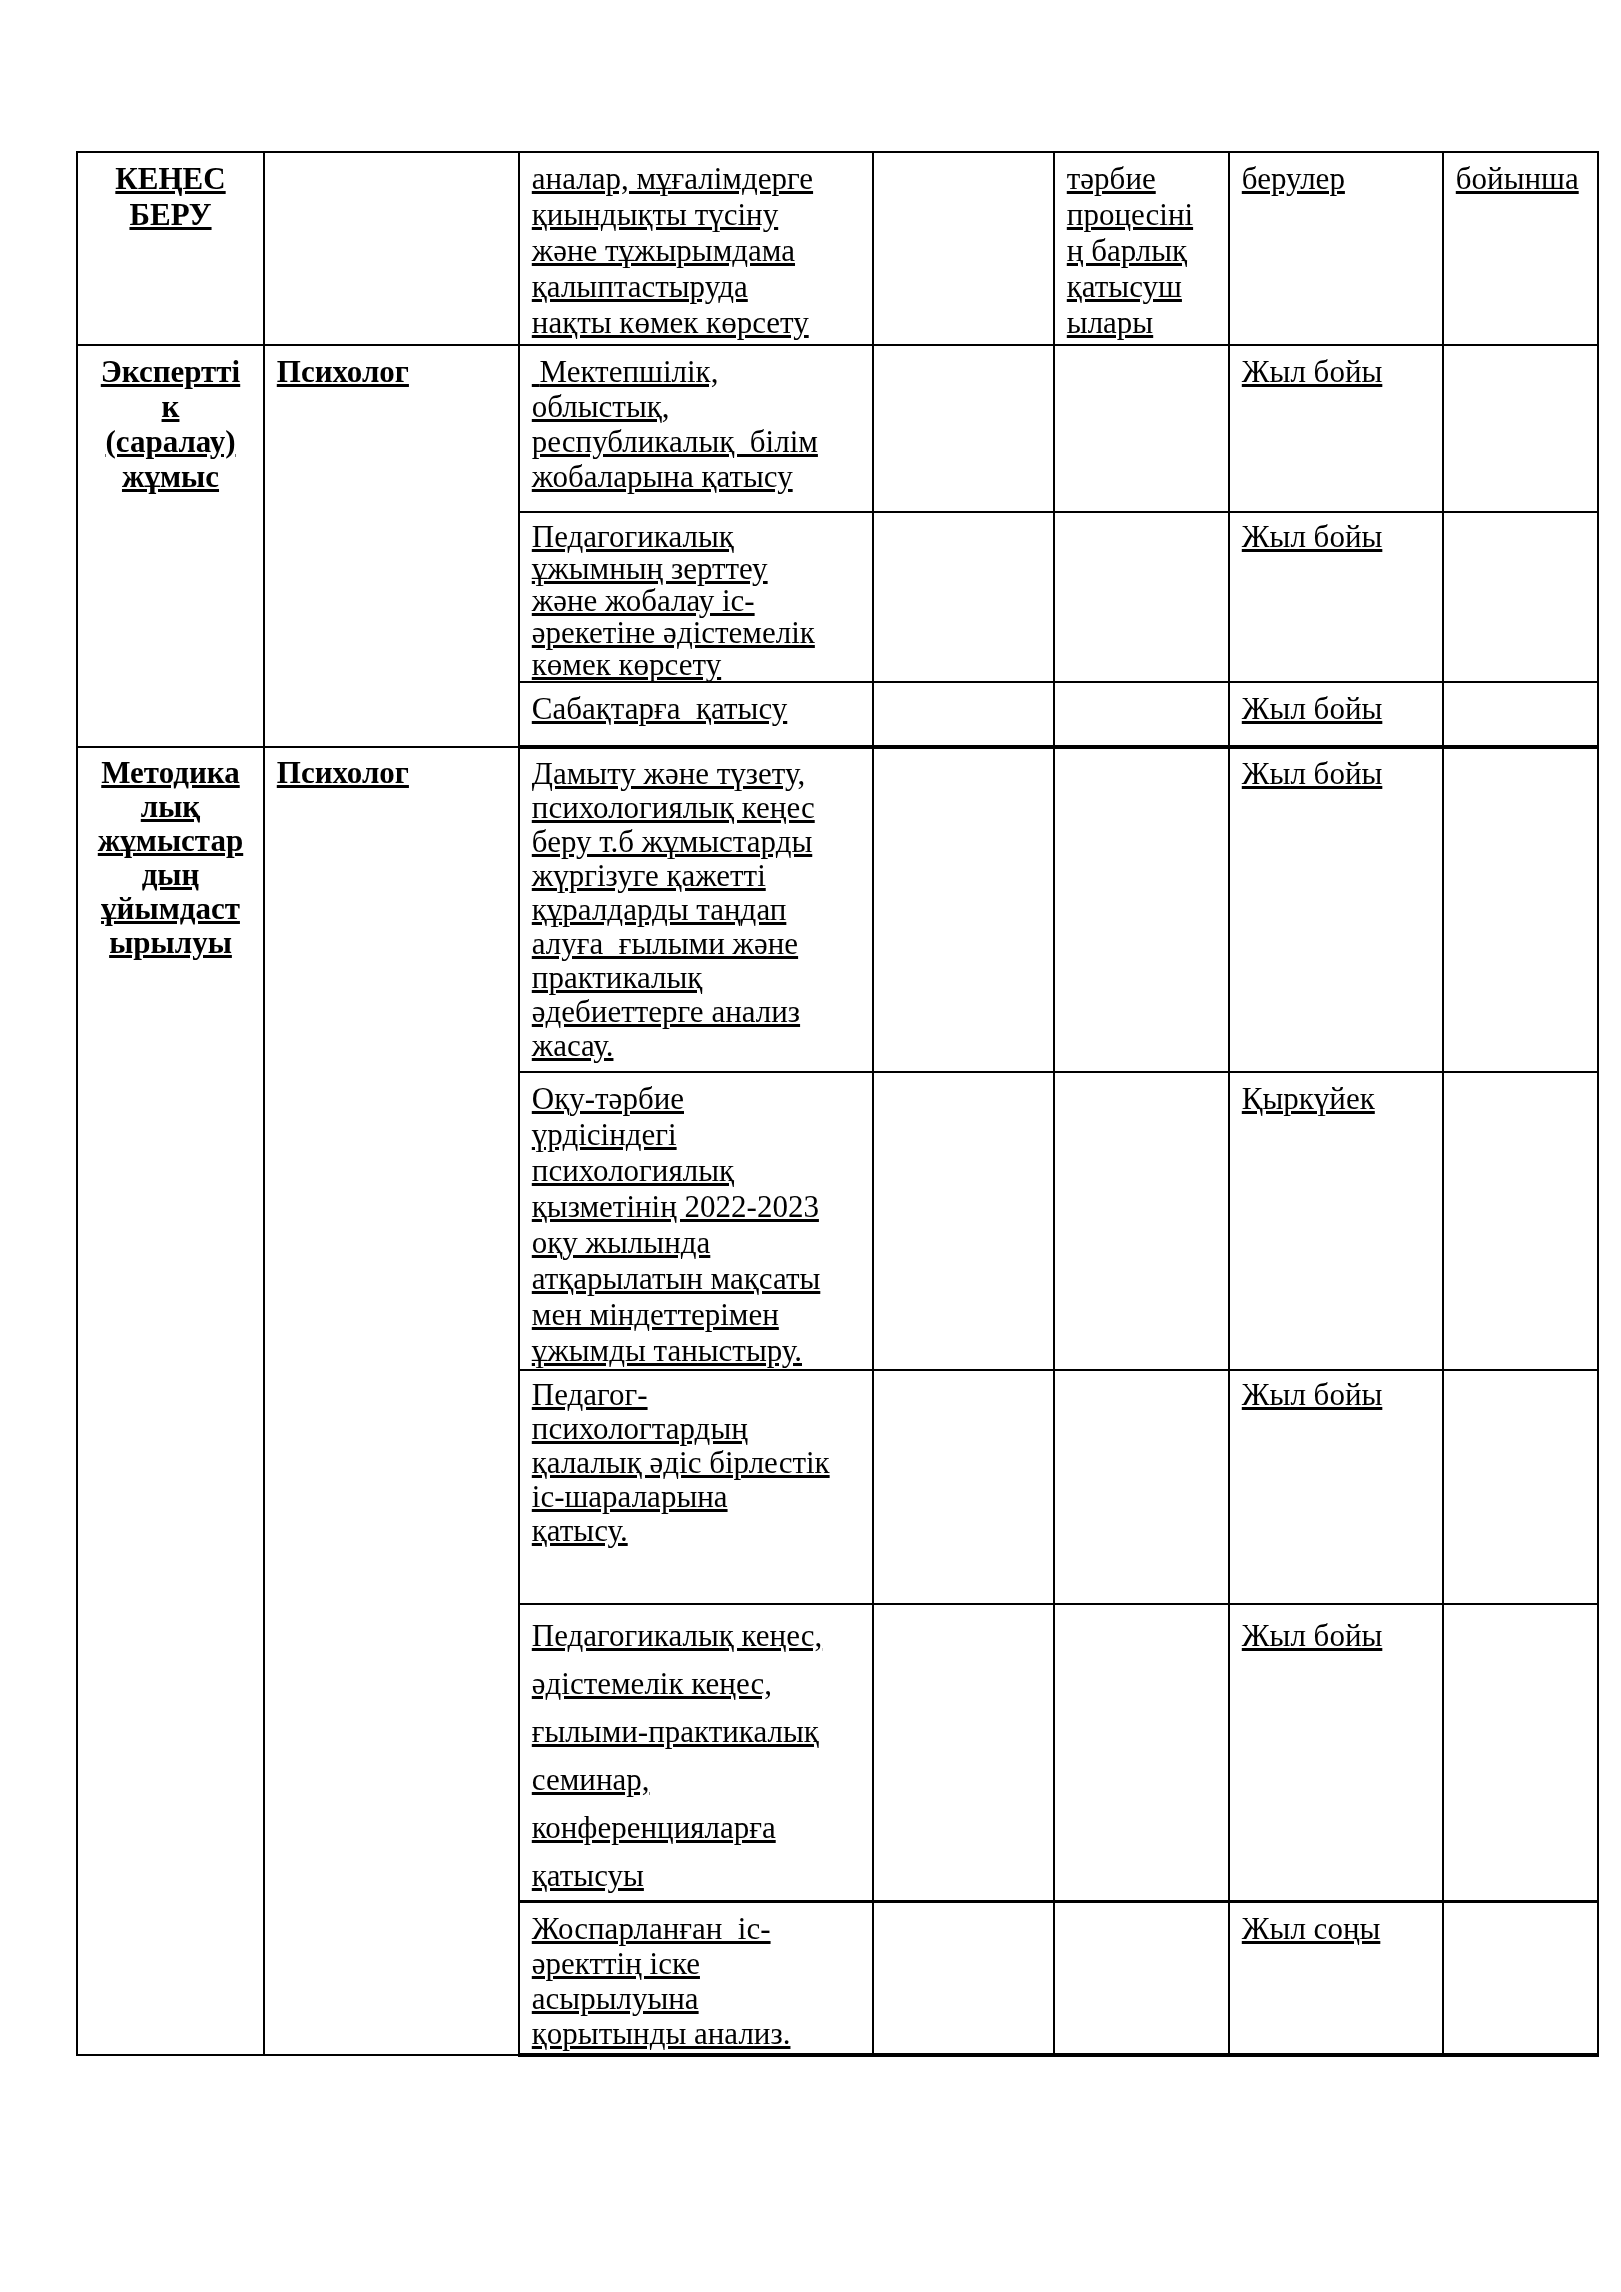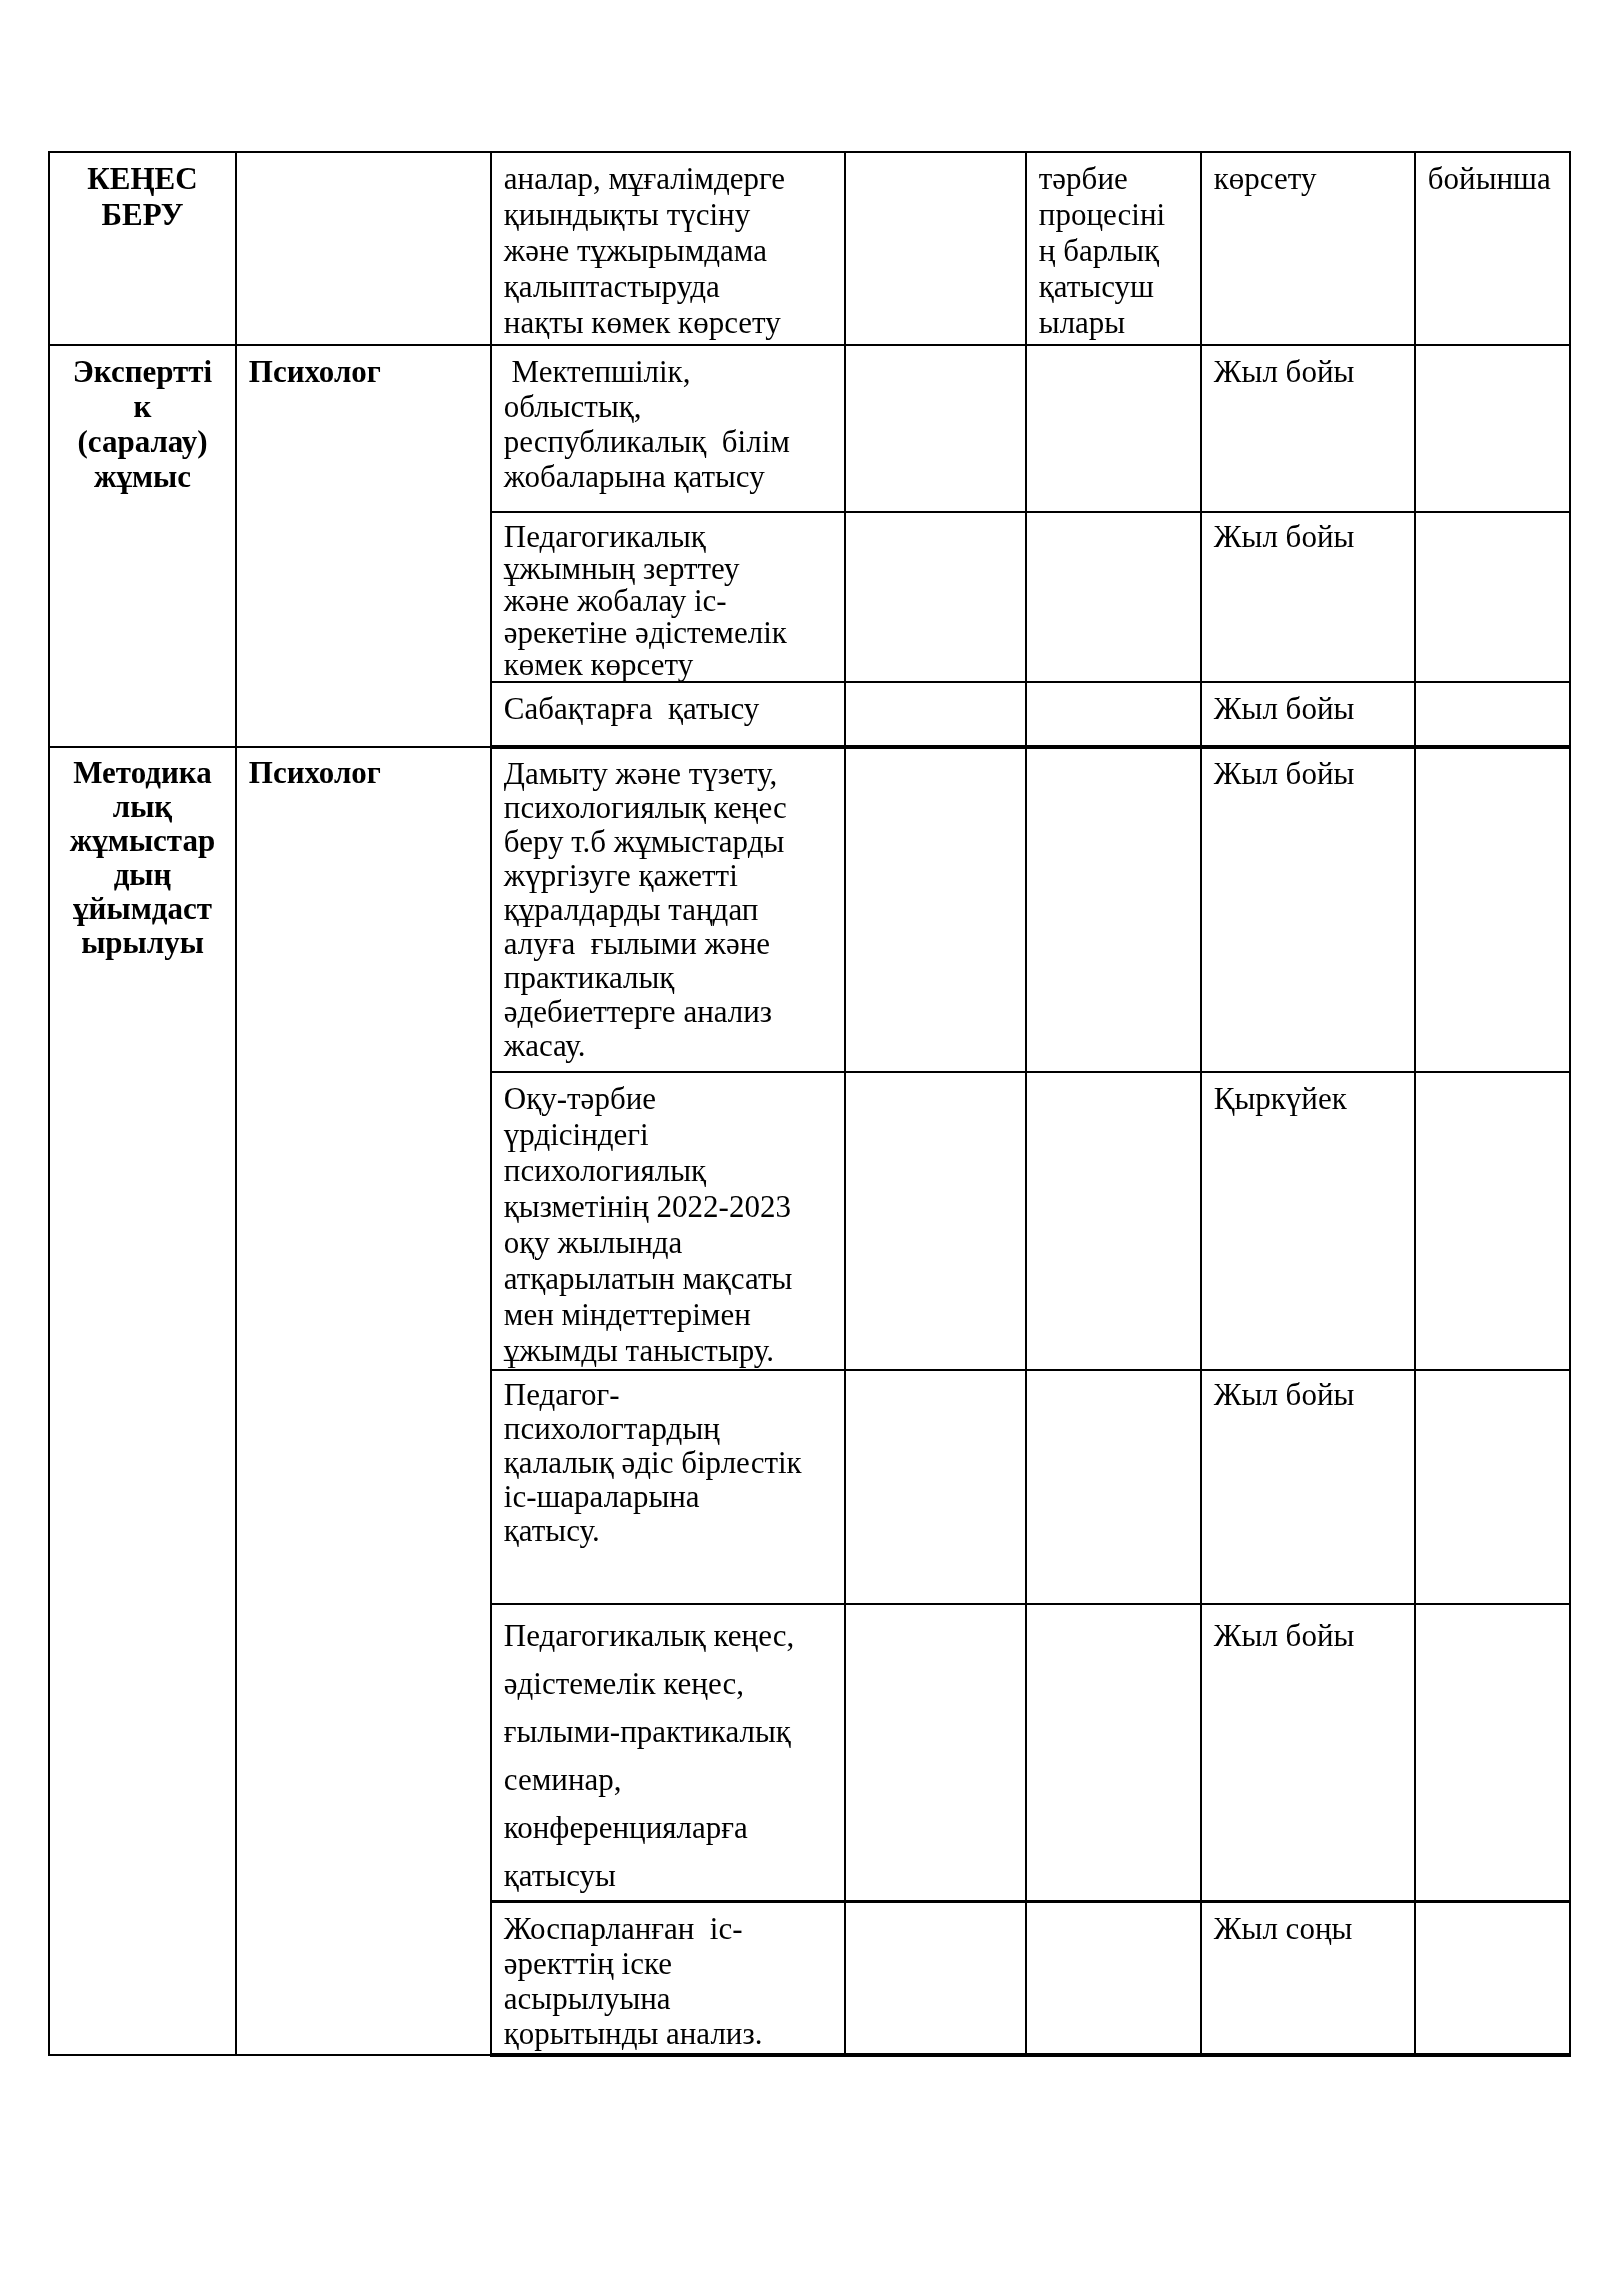--- a/index.html
+++ b/index.html
@@ -5,23 +5,24 @@
   html,body{margin:0;padding:0;}
   body{
     width:1621px;height:2293px;
     background:#ffffff;
     position:relative;
     font-family:"Liberation Serif","DejaVu Serif",serif;
     color:#000;
   }
   .page{position:absolute;inset:0;background:#fff;}
   table.plan{
-    position:absolute;left:48px;top:151px;
+    position:absolute;left:76px;top:151px;
     border-collapse:collapse;table-layout:fixed;
     width:1521px;
+    text-decoration:underline;
   }
   td{
     border:2px solid #000;
     vertical-align:top;
     padding:7.8px 7.8px 0 11.8px;
     font-size:31px;
     white-space:pre-wrap;
     word-break:normal;
   }
   td.center{text-align:center;padding-left:3.9px;padding-right:3.9px;}
@@ -61,21 +62,21 @@
 қиындықты түсіну
 және тұжырымдама
 қалыптастыруда
 нақты көмек көрсету</td>
       <td></td>
       <td>тәрбие
 процесіні
 ң барлық
 қатысуш
 ылары</td>
-      <td>көрсету</td>
+      <td>берулер</td>
       <td>бойынша</td>
     </tr>
 
     <tr class="r2">
       <td class="center bold" rowspan="3">Экспертті
 к
 (саралау)
 жұмыс</td>
       <td class="bold" rowspan="3">Психолог</td>
       <td> Мектепшілік,

